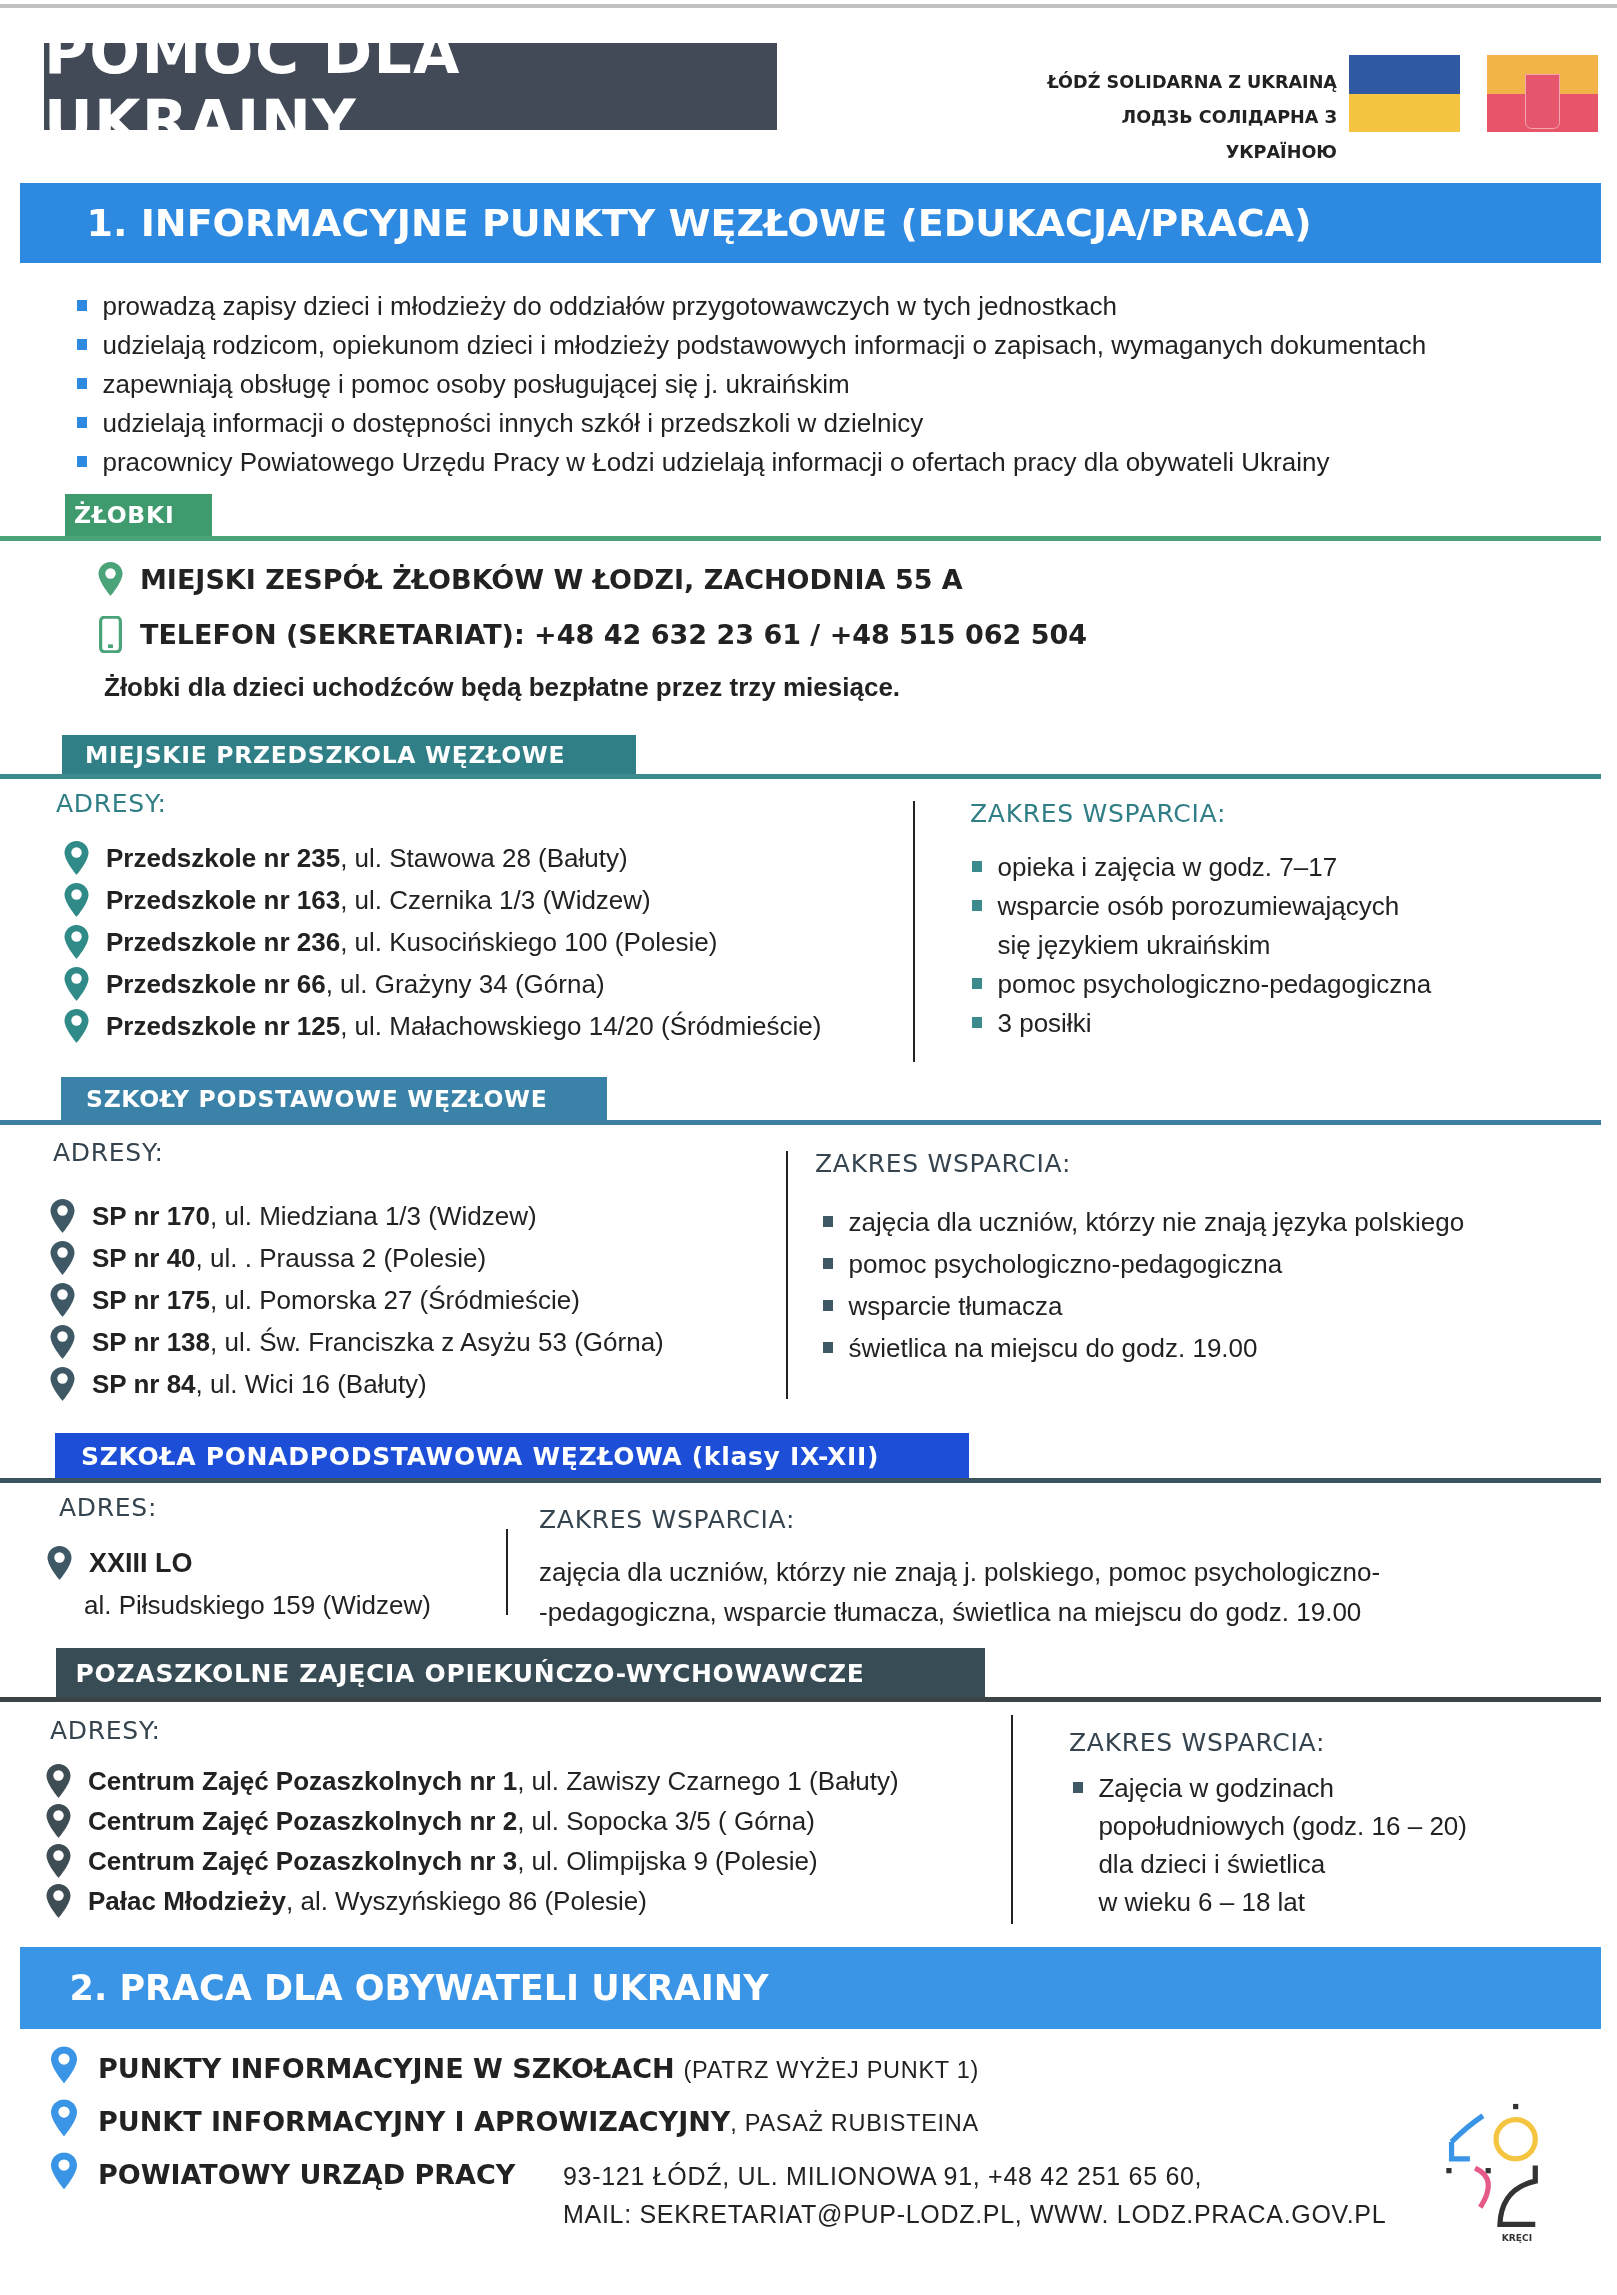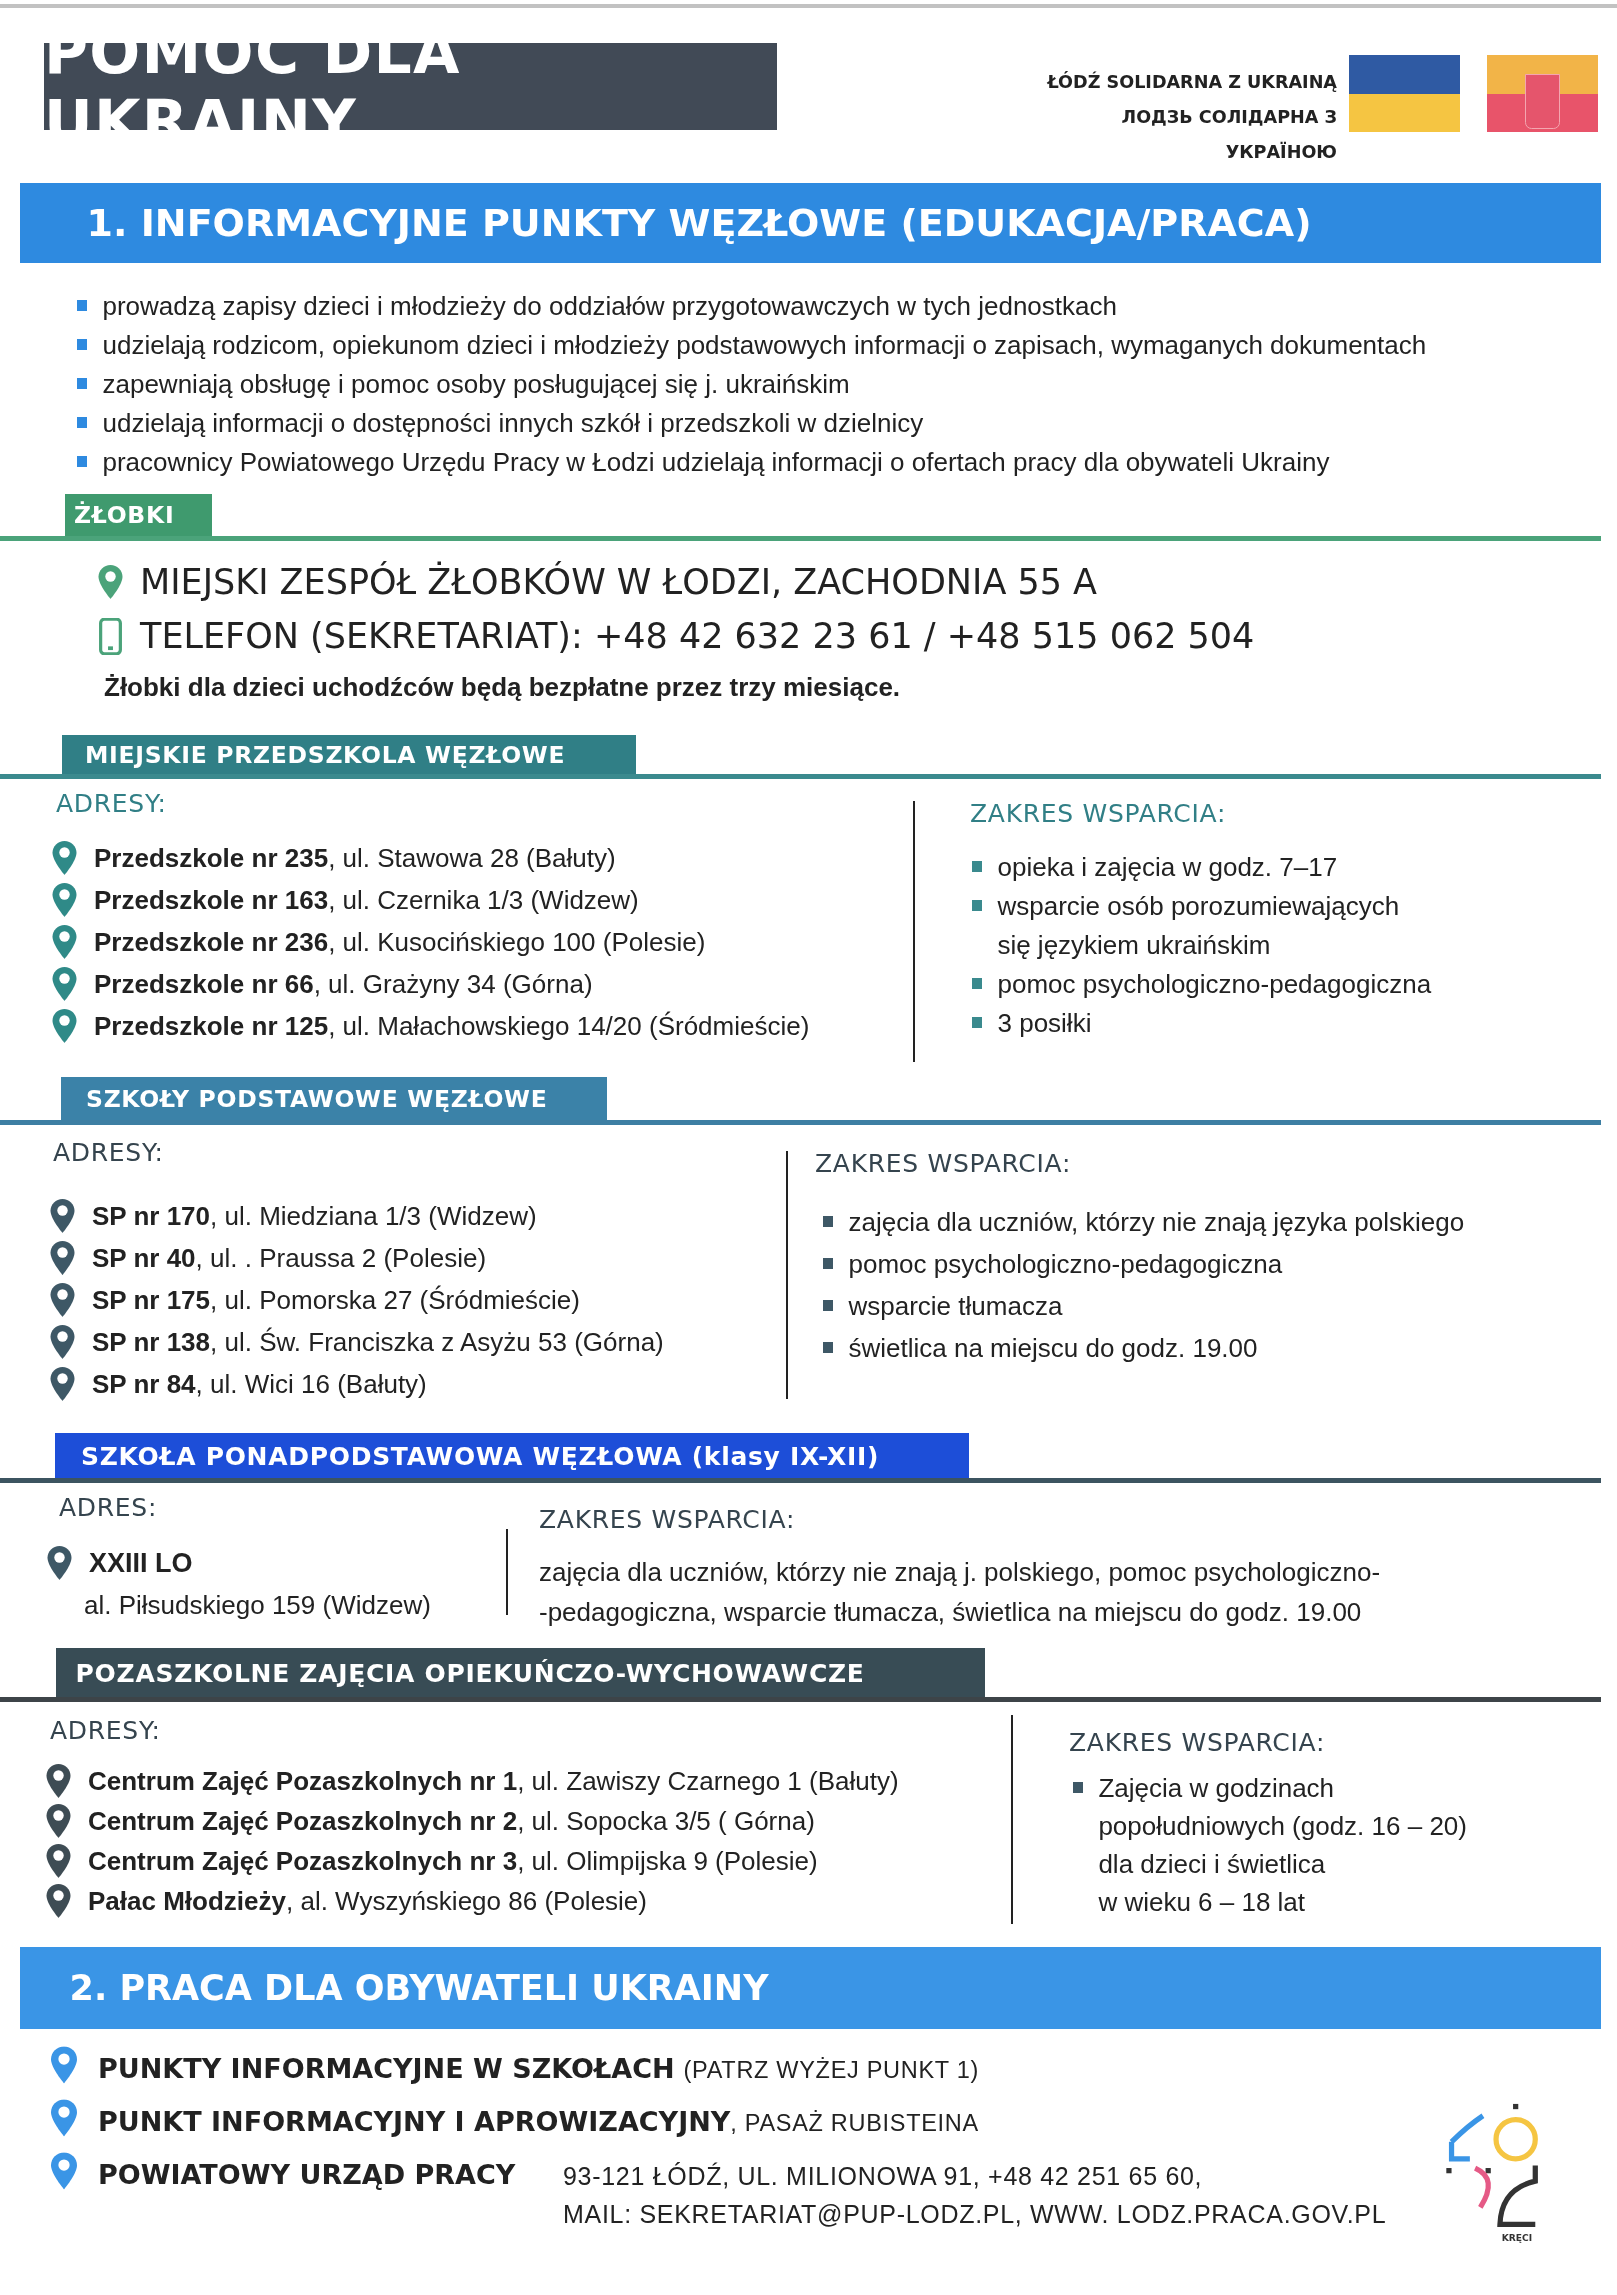--- a/index.html
+++ b/index.html
@@ -43,21 +43,21 @@
 
   
   .tab { display:flex; align-items:center; color:#fff; font-weight:700;
          font-family:"DejaVu Sans", sans-serif; letter-spacing:0.7px; }
   .rule { height:4.6px; }
   .col-div { width:2px; background:#222; }
 
   
   .tab-zlobki { left:65px; top:494px; width:147px; height:42px; background:#3f9a6e; font-size:23.5px; padding-left:9px; box-sizing:border-box; }
   .rule-zlobki { left:0; top:536px; width:1601px; background:#4ba37a; }
-  .zl-line { left:98px; font-weight:400; font-size:35px; color:#222; display:flex; align-items:center; font-family:"DejaVu Sans", sans-serif; }
+  .zl-line { left:98px; font-weight:700; font-size:27px; color:#222; display:flex; align-items:center; font-family:"DejaVu Sans", sans-serif; }
   .zl-note { left:104px; top:672px; font-weight:700; font-size:26px; color:#222; }
 
   
   .pin { display:inline-block; width:25px; height:34px; margin-right:17px; flex:none; }
 
   
   .tab-przed { left:62px; top:735px; width:574px; height:39px; background:#307f86; font-size:23.5px; padding-left:23px; box-sizing:border-box; }
   .rule-przed { left:0; top:774px; width:1601px; background:#3b8a8e; }
   .lbl { font-weight:400; font-family:"DejaVu Sans", sans-serif; font-size:25px; letter-spacing:0.7px; }
   .lbl-teal { color:#317f86; }
@@ -147,21 +147,21 @@
   </svg>
   <span>TELEFON (SEKRETARIAT): +48 42 632 23 61 / +48 515 062 504</span>
 </div>
 <div class="abs zl-note">Żłobki dla dzieci uchodźców będą bezpłatne przez trzy miesiące.</div>
 
 <div class="abs tab tab-przed">
     <span>MIEJSKIE PRZEDSZKOLA WĘZŁOWE</span>
   </div>
 <div class="abs rule rule-przed"></div>
 <div class="abs lbl lbl-teal" style="left:56px; top:789px;">ADRESY:</div>
-<div class="abs addr-list" style="left:52px; top:837px;">
+<div class="abs addr-list" style="left:64px; top:837px;">
   <div class="row">
       <svg class="pin" style="color:#2f8a88" viewBox="0 0 38 52" width="25" height="34">
         <use href="#pin"></use>
       </svg>
       <b>Przedszkole nr 235</b>
       <span>, ul. Stawowa 28 (Bałuty)</span>
     </div>
   <div class="row">
       <svg class="pin" style="color:#2f8a88" viewBox="0 0 38 52" width="25" height="34">
         <use href="#pin"></use>

